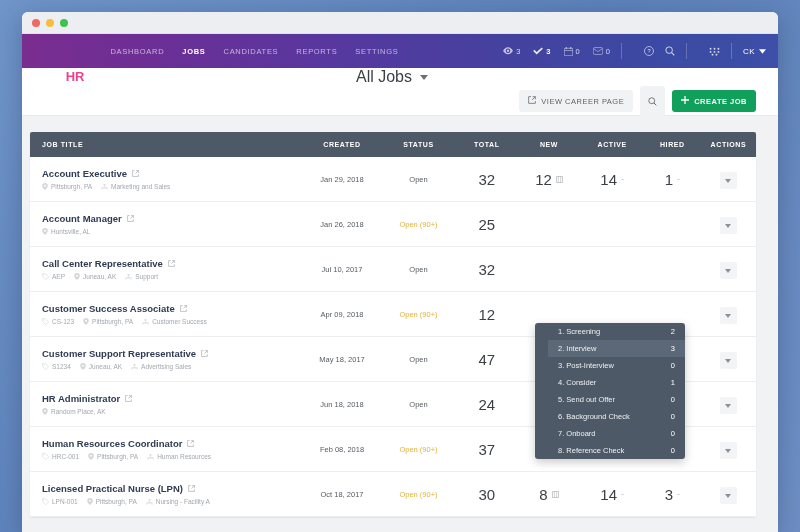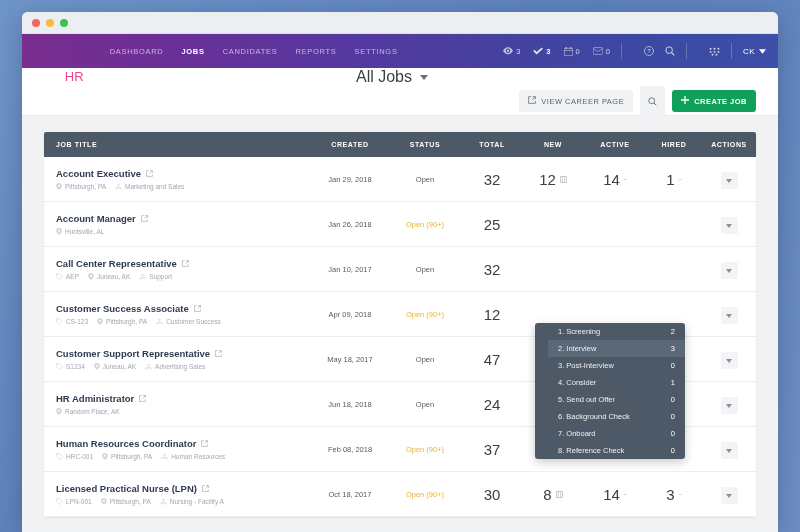--- a/index.html
+++ b/index.html
@@ -36,21 +36,21 @@
 
   
   .navbar {
     height: 34px;
     background: linear-gradient(90deg, #7a2d8f 0%, #6b2f96 18%, #56389f 42%, #44429f 65%, #3b4aa3 85%, #3d4fa8 100%);
     display: flex; align-items: center;
     padding: 0 12px 0 14px;
     position: relative;
   }
   .logo {
-    font-size: 15px; font-weight: normal; font-style: italic;
+    font-size: 15px; font-weight: bold; font-style: italic;
     letter-spacing: -.5px; color: #ffffff;
     margin-right: 26px;
     white-space: nowrap;
     margin-top: 48px;
   }
   .logo .hr { color: #e8458b; font-style: normal; font-size: 13px; letter-spacing: 0; }
   .navlinks { display: flex; align-items: flex-end; gap: 18px; }
   .navlink {
     font-size: 7.5px; letter-spacing: .7px;
     color: rgba(255,255,255,.62);
@@ -111,21 +111,21 @@
     cursor: pointer;
     white-space: nowrap;
   }
   .btn-light { background: #f1f2f4; color: #5d636c; }
   .btn-sq { background: #f1f2f4; color: #5d636c; padding: 6px 8px; border-radius: 3px; cursor: pointer; display: inline-flex; }
   .btn-green { background: #11a05c; color: #fff; font-weight: bold; }
 
   
   .main {
     background: #f1f2f4;
-    padding: 16px 22px 0 22px;
+    padding: 16px 22px 0 8px;
     height: calc(520px - 22px - 34px - 48px);
     position: relative;
   }
   .card {
     background: #fff;
     border-radius: 2px;
     box-shadow: 0 1px 2px rgba(0,0,0,.07);
     overflow: hidden;
   }
   table { width: 100%; border-collapse: collapse; table-layout: fixed; }
@@ -468,21 +468,21 @@
                       </svg>
                     </span>Juneau, AK</span>
                   <span class="metaitem"><span class="sub-ico">
                       <svg width="7" height="6" viewBox="0 0 10 8">
                         <path d="M5 0v3M1.2 8V5.2h7.6V8M5 3v2.2M1.2 5.2h7.6" stroke="currentColor" fill="none" stroke-width=".9"></path>
                         <rect x="3.6" y="0" width="2.8" height="2" fill="currentColor"></rect>
                       </svg>
                     </span>Support</span>
                 </div>
               </td>
-              <td class="created">Jan 10, 2017</td>
+              <td class="created">Jul 10, 2017</td>
               <td class="status">Open</td>
               <td class="num">32</td>
               <td class="num"></td>
               <td class="num"></td>
               <td class="num"></td>
               <td class="actions-cell"><span class="actbtn">
                   <span class="caret-sm"></span>
                 </span></td>
             </tr>
             <tr>

